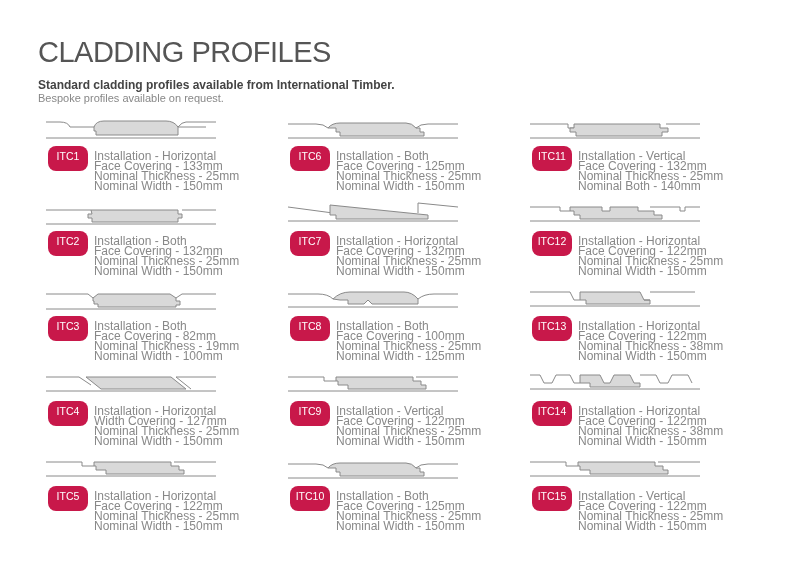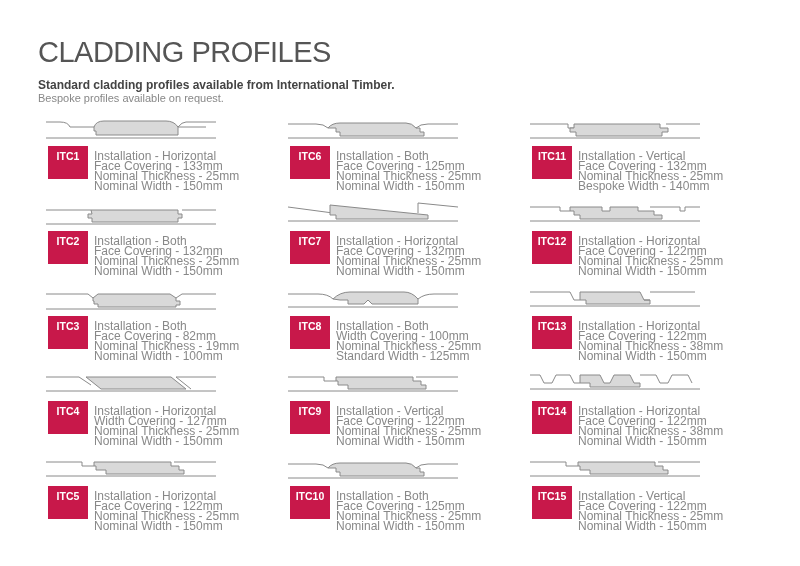--- a/index.html
+++ b/index.html
@@ -5,22 +5,22 @@
   html, body { margin: 0; padding: 0; background: #ffffff; }
   body { width: 800px; height: 566px; position: relative; overflow: hidden;
          font-family: "Liberation Sans", sans-serif; color: #666; }
   .title { position: absolute; left: 38px; top: 36px; font-size: 29px; font-weight: 300;
            color: #555; letter-spacing: -0.5px; margin: 0; font-weight: normal; }
   .subtitle { position: absolute; left: 38px; top: 78px; font-size: 12px; font-weight: bold; color: #444; margin: 0; }
   .subnote { position: absolute; left: 38px; top: 92px; font-size: 11px; color: #888; margin: 0; }
   .col { position: absolute; top: 116px; width: 240px; }
   .card { position: relative; height: 85px; }
   .profile { position: absolute; left: 8px; top: 0; width: 170px; height: 30px; }
-  .badge { position: absolute; left: 10px; top: 30px; width: 40px; height: 33px; background: #c8184a;
-           color: #fff; font-size: 10.5px; font-weight: bold; line-height: 21px; text-align: center; }
+  .badge { position: absolute; left: 10px; top: 30px; width: 40px; height: 25px; background: #c8184a;
+           color: #fff; font-size: 10.5px; font-weight: normal; line-height: 21px; text-align: center; border-radius: 8px; }
   .specs { position: absolute; left: 56px; top: 35px; font-size: 12px; line-height: 10px; color: #888; }
   .specs div { white-space: nowrap; }
 </style>
 </head>
 <body>
 
 <h1 class="title">CLADDING PROFILES</h1>
 <p class="subtitle">Standard cladding profiles available from International Timber.</p>
 <p class="subnote">Bespoke profiles available on request.</p>
 
@@ -136,23 +136,23 @@
       <div class="card">
       <svg class="profile" viewBox="0 0 170 30">
           <path d="M0 8 H30 Q40 8 45 13" fill="none" stroke="#8a8a8a"></path>
           <path d="M45 13 Q52 6 62 6 H116 Q124 6 130 13 V18 H84 L80 14 L76 18 H60 V14 H52 Z" fill="#d9d9d9" stroke="#8a8a8a"></path>
           <path d="M130 13 Q136 8 146 8 H170" fill="none" stroke="#8a8a8a"></path>
           <path d="M0 21 H170" stroke="#8a8a8a"></path>
         </svg>
       <div class="badge">ITC8</div>
       <div class="specs">
         <div>Installation - Both</div>
-        <div>Width Covering - 100mm</div>
-        <div>Nominal Thickness - 25mm</div>
-        <div>Standard Width - 125mm</div>
+        <div>Face Covering - 100mm</div>
+        <div>Nominal Thickness - 25mm</div>
+        <div>Nominal Width - 125mm</div>
       </div>
       </div>
       <div class="card">
       <svg class="profile" viewBox="0 0 170 30">
           <path d="M0 6 H36 V10 H48" fill="none" stroke="#8a8a8a"></path>
           <path d="M48 6 H125 V10 H133 V14 H138 V18 H60 V14 H50 V10 H48 Z" fill="#d9d9d9" stroke="#8a8a8a"></path>
           <path d="M128 6 H170" stroke="#8a8a8a"></path>
           <path d="M0 20 H170" stroke="#8a8a8a"></path>
         </svg>
       <div class="badge">ITC9</div>
@@ -185,21 +185,21 @@
           <path d="M0 8 H38 V12 H44" fill="none" stroke="#8a8a8a"></path>
           <path d="M44 8 H130 V12 H138 V16 H132 V20 H46 V16 H40 V12 H44 Z" fill="#d9d9d9" stroke="#8a8a8a"></path>
           <path d="M136 8 H170" stroke="#8a8a8a"></path>
           <path d="M0 22 H170" stroke="#8a8a8a"></path>
         </svg>
       <div class="badge">ITC11</div>
       <div class="specs">
         <div>Installation - Vertical</div>
         <div>Face Covering - 132mm</div>
         <div>Nominal Thickness - 25mm</div>
-        <div>Bespoke Width - 140mm</div>
+        <div>Nominal Both - 140mm</div>
       </div>
       </div>
       <div class="card">
       <svg class="profile" viewBox="0 0 170 30">
           <path d="M0 6 H30 V10 H40" fill="none" stroke="#8a8a8a"></path>
           <path d="M40 6 H72 V10 H80 V6 H108 V10 H124 V14 H132 V18 H50 V14 H44 V10 H40 Z" fill="#d9d9d9" stroke="#8a8a8a"></path>
           <path d="M120 6 H150 V10 H155 V6 H170" fill="none" stroke="#8a8a8a"></path>
           <path d="M0 20 H170" stroke="#8a8a8a"></path>
         </svg>
       <div class="badge">ITC12</div>

